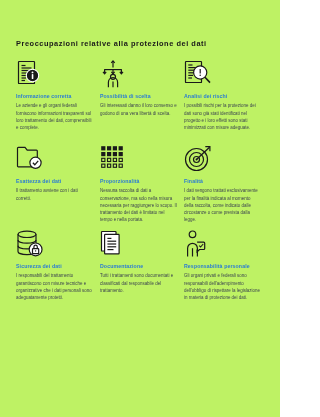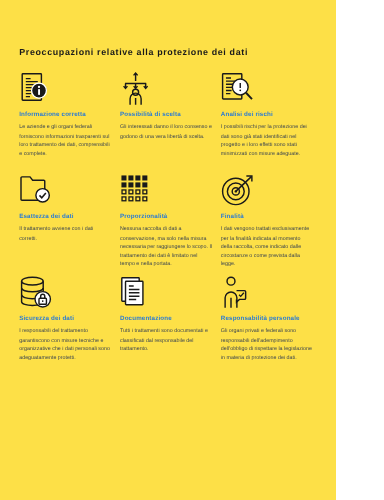--- a/index.html
+++ b/index.html
@@ -12,21 +12,21 @@
     width: 280px;
     height: 417px;
     overflow: hidden;
     font-family: "Liberation Sans", sans-serif;
     -webkit-font-smoothing: antialiased;
   }
   .page {
     width: 280px;
     height: 417px;
     box-sizing: border-box;
-    background: #fde047;
+    background: #bef264;
     position: relative;
   }
   .page-title {
     position: absolute;
     left: 16px;
     top: 39px;
     font-size: 7.4px;
     font-weight: bold;
     color: #1a1a1a;
     letter-spacing: 0.55px;

